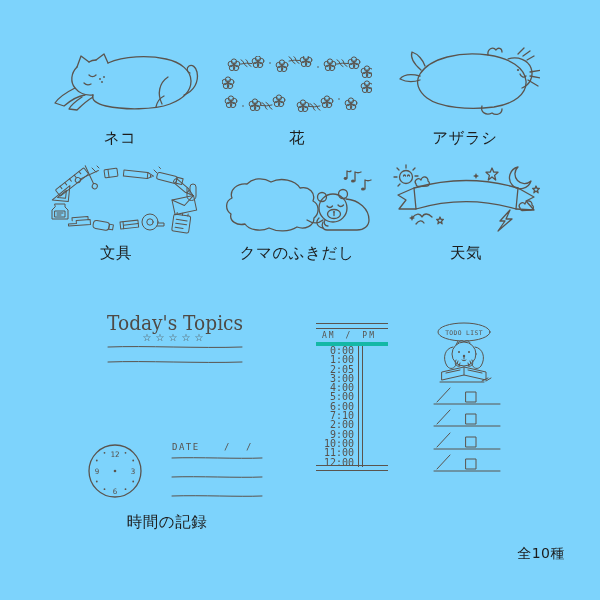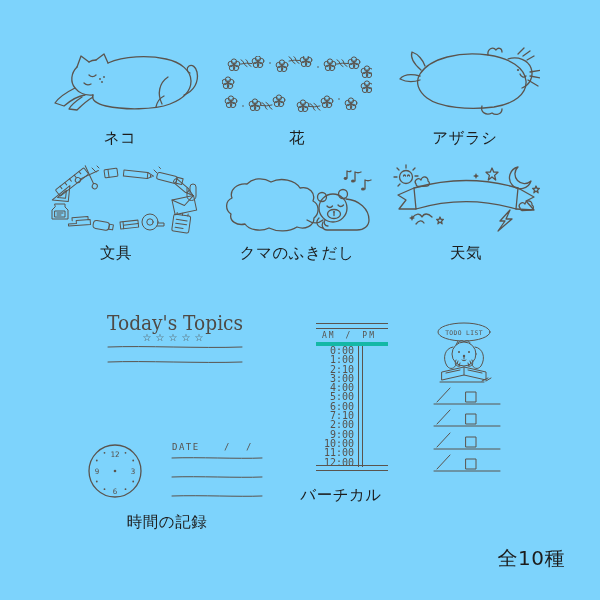--- a/index.html
+++ b/index.html
@@ -22,21 +22,21 @@
           font-family:"DejaVu Sans Mono","Liberation Mono",monospace;}
   .vs-top,.vs-bottom{height:4px;border-top:1px solid #5a544e;border-bottom:1px solid #5a544e;}
   .vs-bottom{position:absolute;left:0;right:0;bottom:0;}
   .vs-header{height:13px;display:flex;align-items:center;justify-content:space-between;
              padding:0 12px 0 6px;font-size:8px;letter-spacing:2px;border-bottom:4px solid #14b8a6;}
   .vs-body{position:relative;height:121px;}
   .vs-row{width:38px;height:9.3px;line-height:9.3px;font-size:10px;text-align:right;padding-right:2px;}
   .vs-vline{position:absolute;left:42px;top:0;bottom:0;width:2.5px;
             border-left:1px solid #5a544e;border-right:1px solid #5a544e;}
   .note{position:absolute;left:450px;top:545px;width:115px;text-align:right;
-        font-size:20px;color:#1c1c1c;letter-spacing:0.5px;}
+        font-size:14px;color:#1c1c1c;letter-spacing:0.5px;}
 </style>
 </head>
 <body>
 
 <div class="canvas">
 
   <svg class="art" style="left:44px;top:50px" width="160" height="70" viewBox="0 0 160 70">
     <g class="ink">
       <path d="M33,17 L37,6 L45,12"></path>
       <path d="M52,10 L60,4 L64,13"></path>
@@ -258,35 +258,34 @@
     <div class="vs-top"></div>
     <div class="vs-header">
       <span>AM</span>
       <span>/</span>
       <span>PM</span>
     </div>
     <div class="vs-body">
       <div class="vs-vline"></div>
       <div class="vs-row">0:00</div>
       <div class="vs-row">1:00</div>
-      <div class="vs-row">2:10</div>
+      <div class="vs-row">2:05</div>
       <div class="vs-row">3:00</div>
       <div class="vs-row">4:00</div>
       <div class="vs-row">5:00</div>
       <div class="vs-row">6:00</div>
       <div class="vs-row">7:10</div>
       <div class="vs-row">2:00</div>
       <div class="vs-row">9:00</div>
       <div class="vs-row">10:00</div>
       <div class="vs-row">11:00</div>
       <div class="vs-row">12:00</div>
     </div>
     <div class="vs-bottom"></div>
   </div>
-  <div class="cap" style="left:291px;top:485px;width:100px">バーチカル</div>
 
   <svg class="art" style="left:432px;top:320px" width="76" height="156" viewBox="0 0 76 156">
     <g class="ink th">
       <ellipse cx="32" cy="12" rx="26" ry="9"></ellipse>
       <path d="M26,21 L24,25"></path>
       <g>
         <circle cx="32" cy="34" r="12"></circle>
         <path d="M26,23 C28,20 31,20 32,22 C34,20 37,20 38,23"></path>
         <path d="M21,27 C13,28 10,38 15,46 C18,50 23,49 24,44"></path>
         <path d="M43,27 C51,28 54,38 49,46 C46,50 41,49 40,44"></path>

